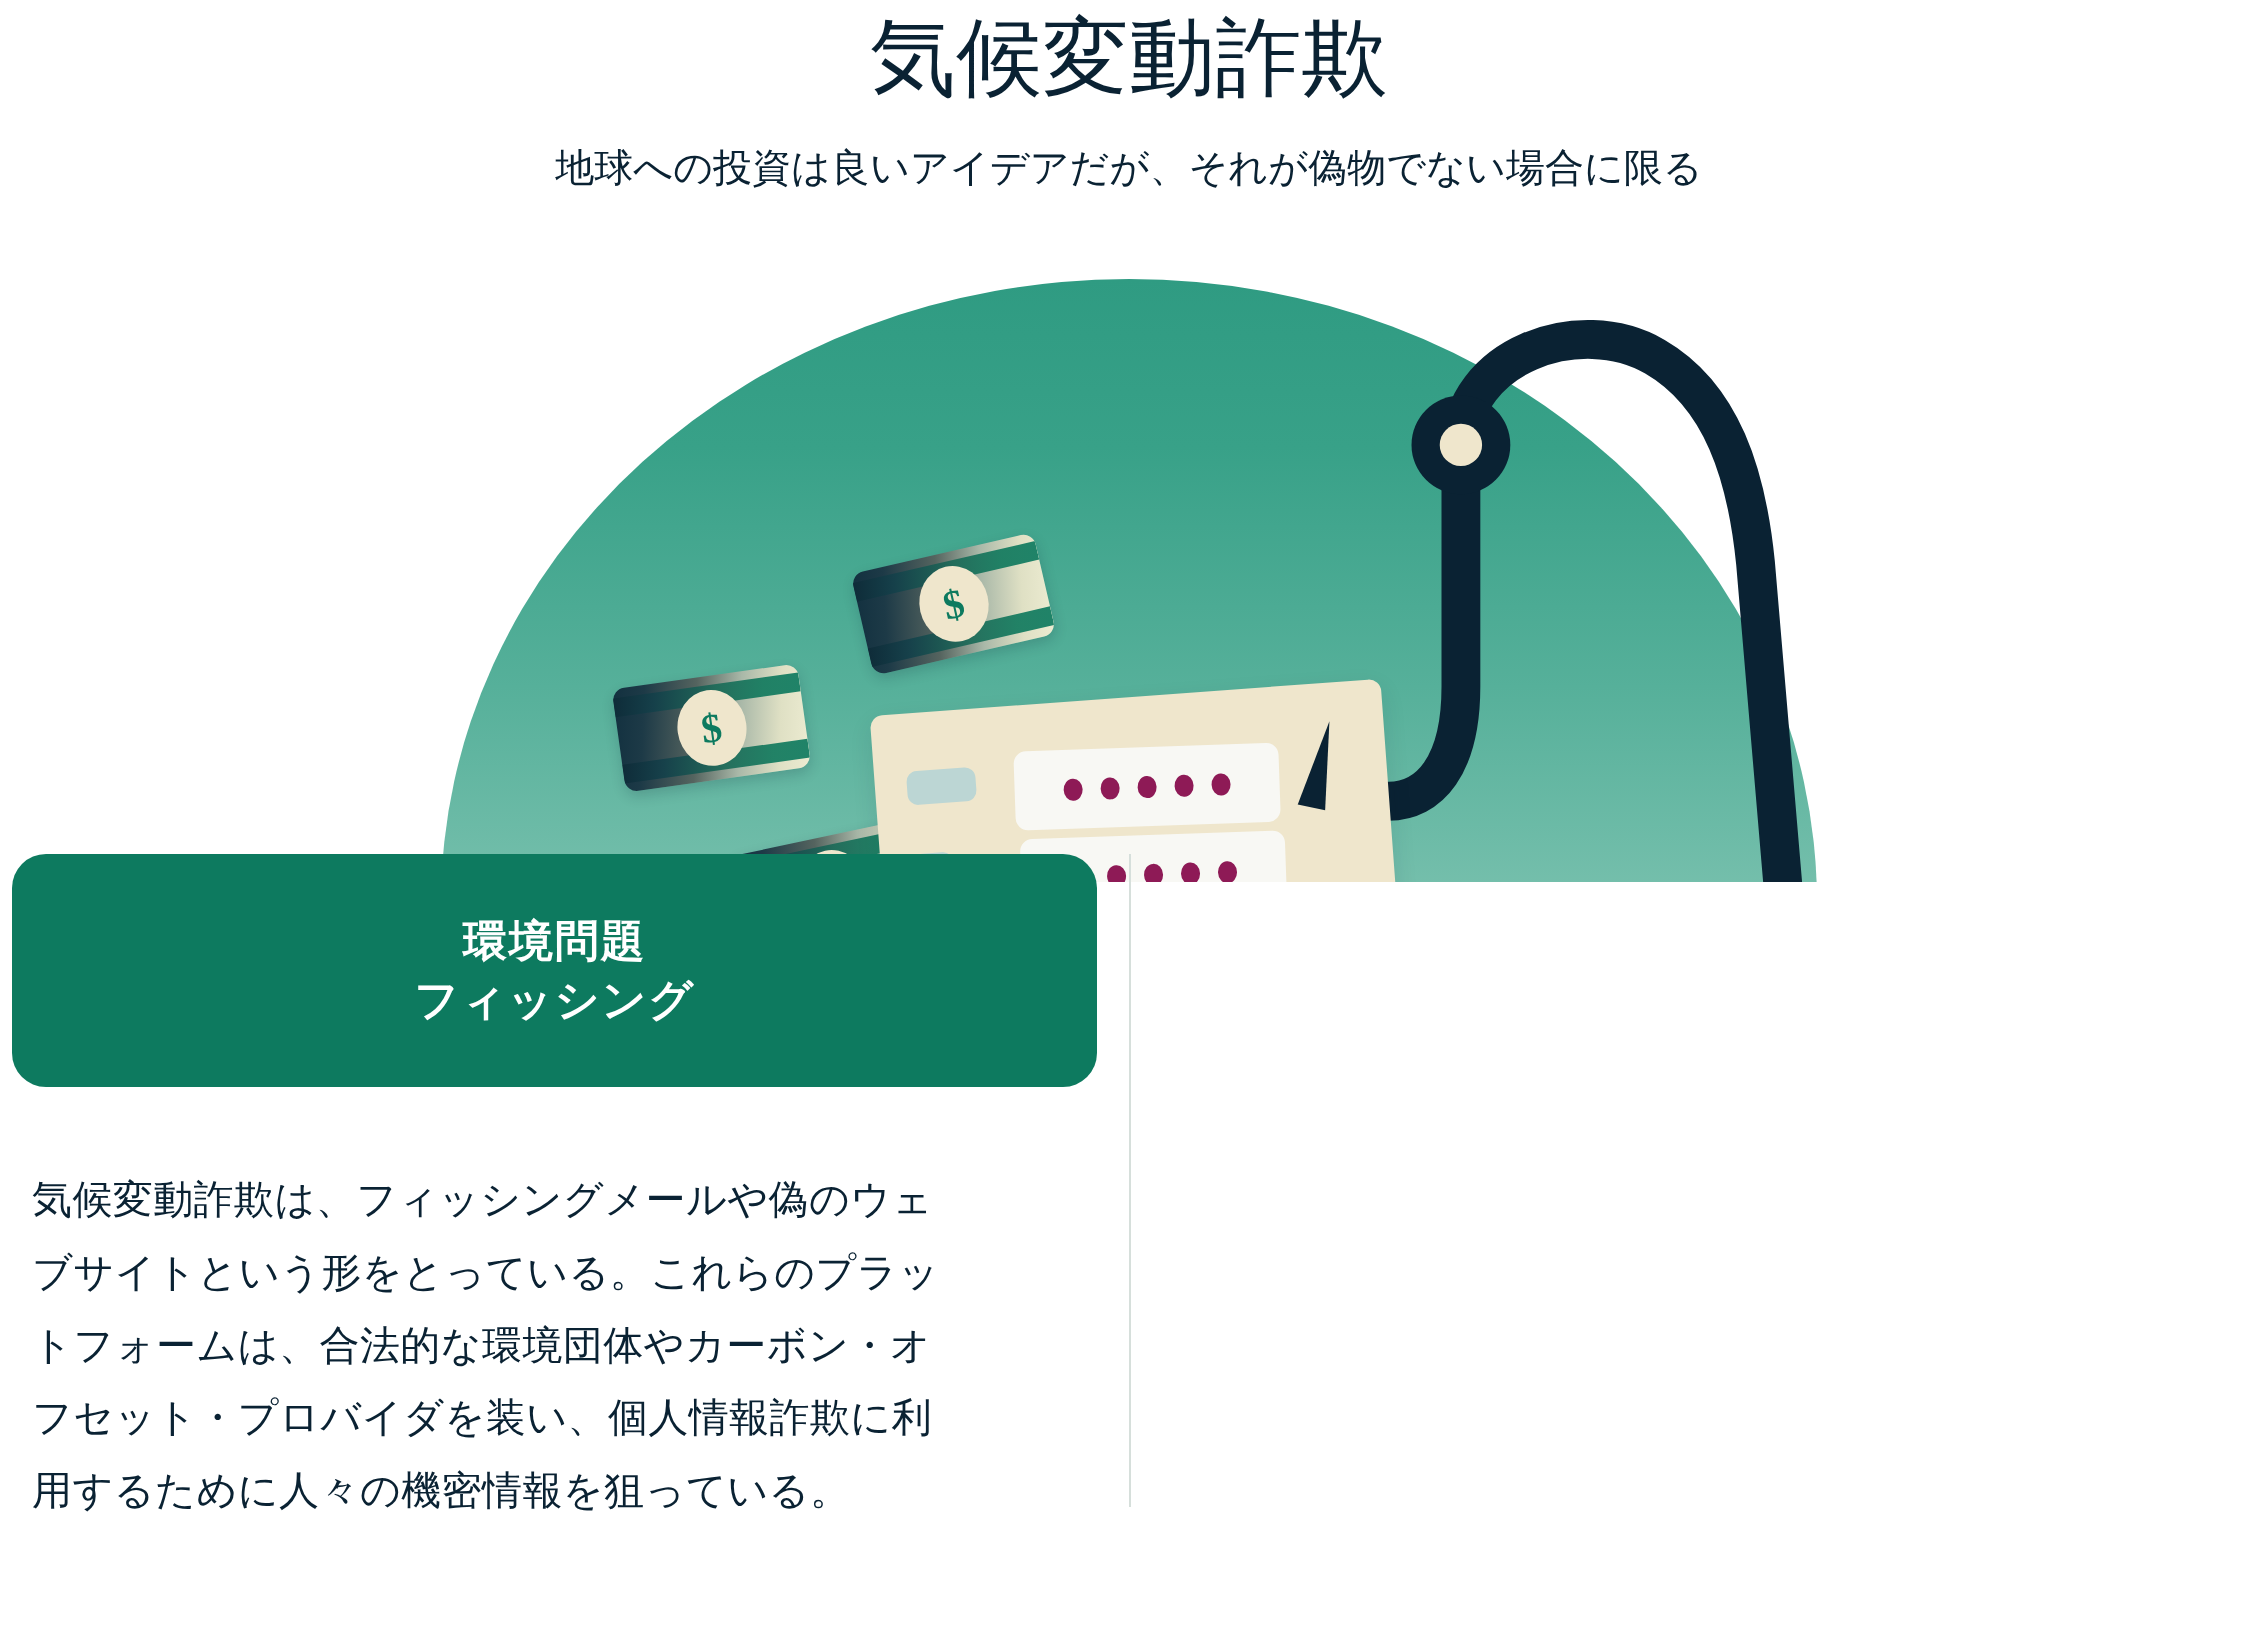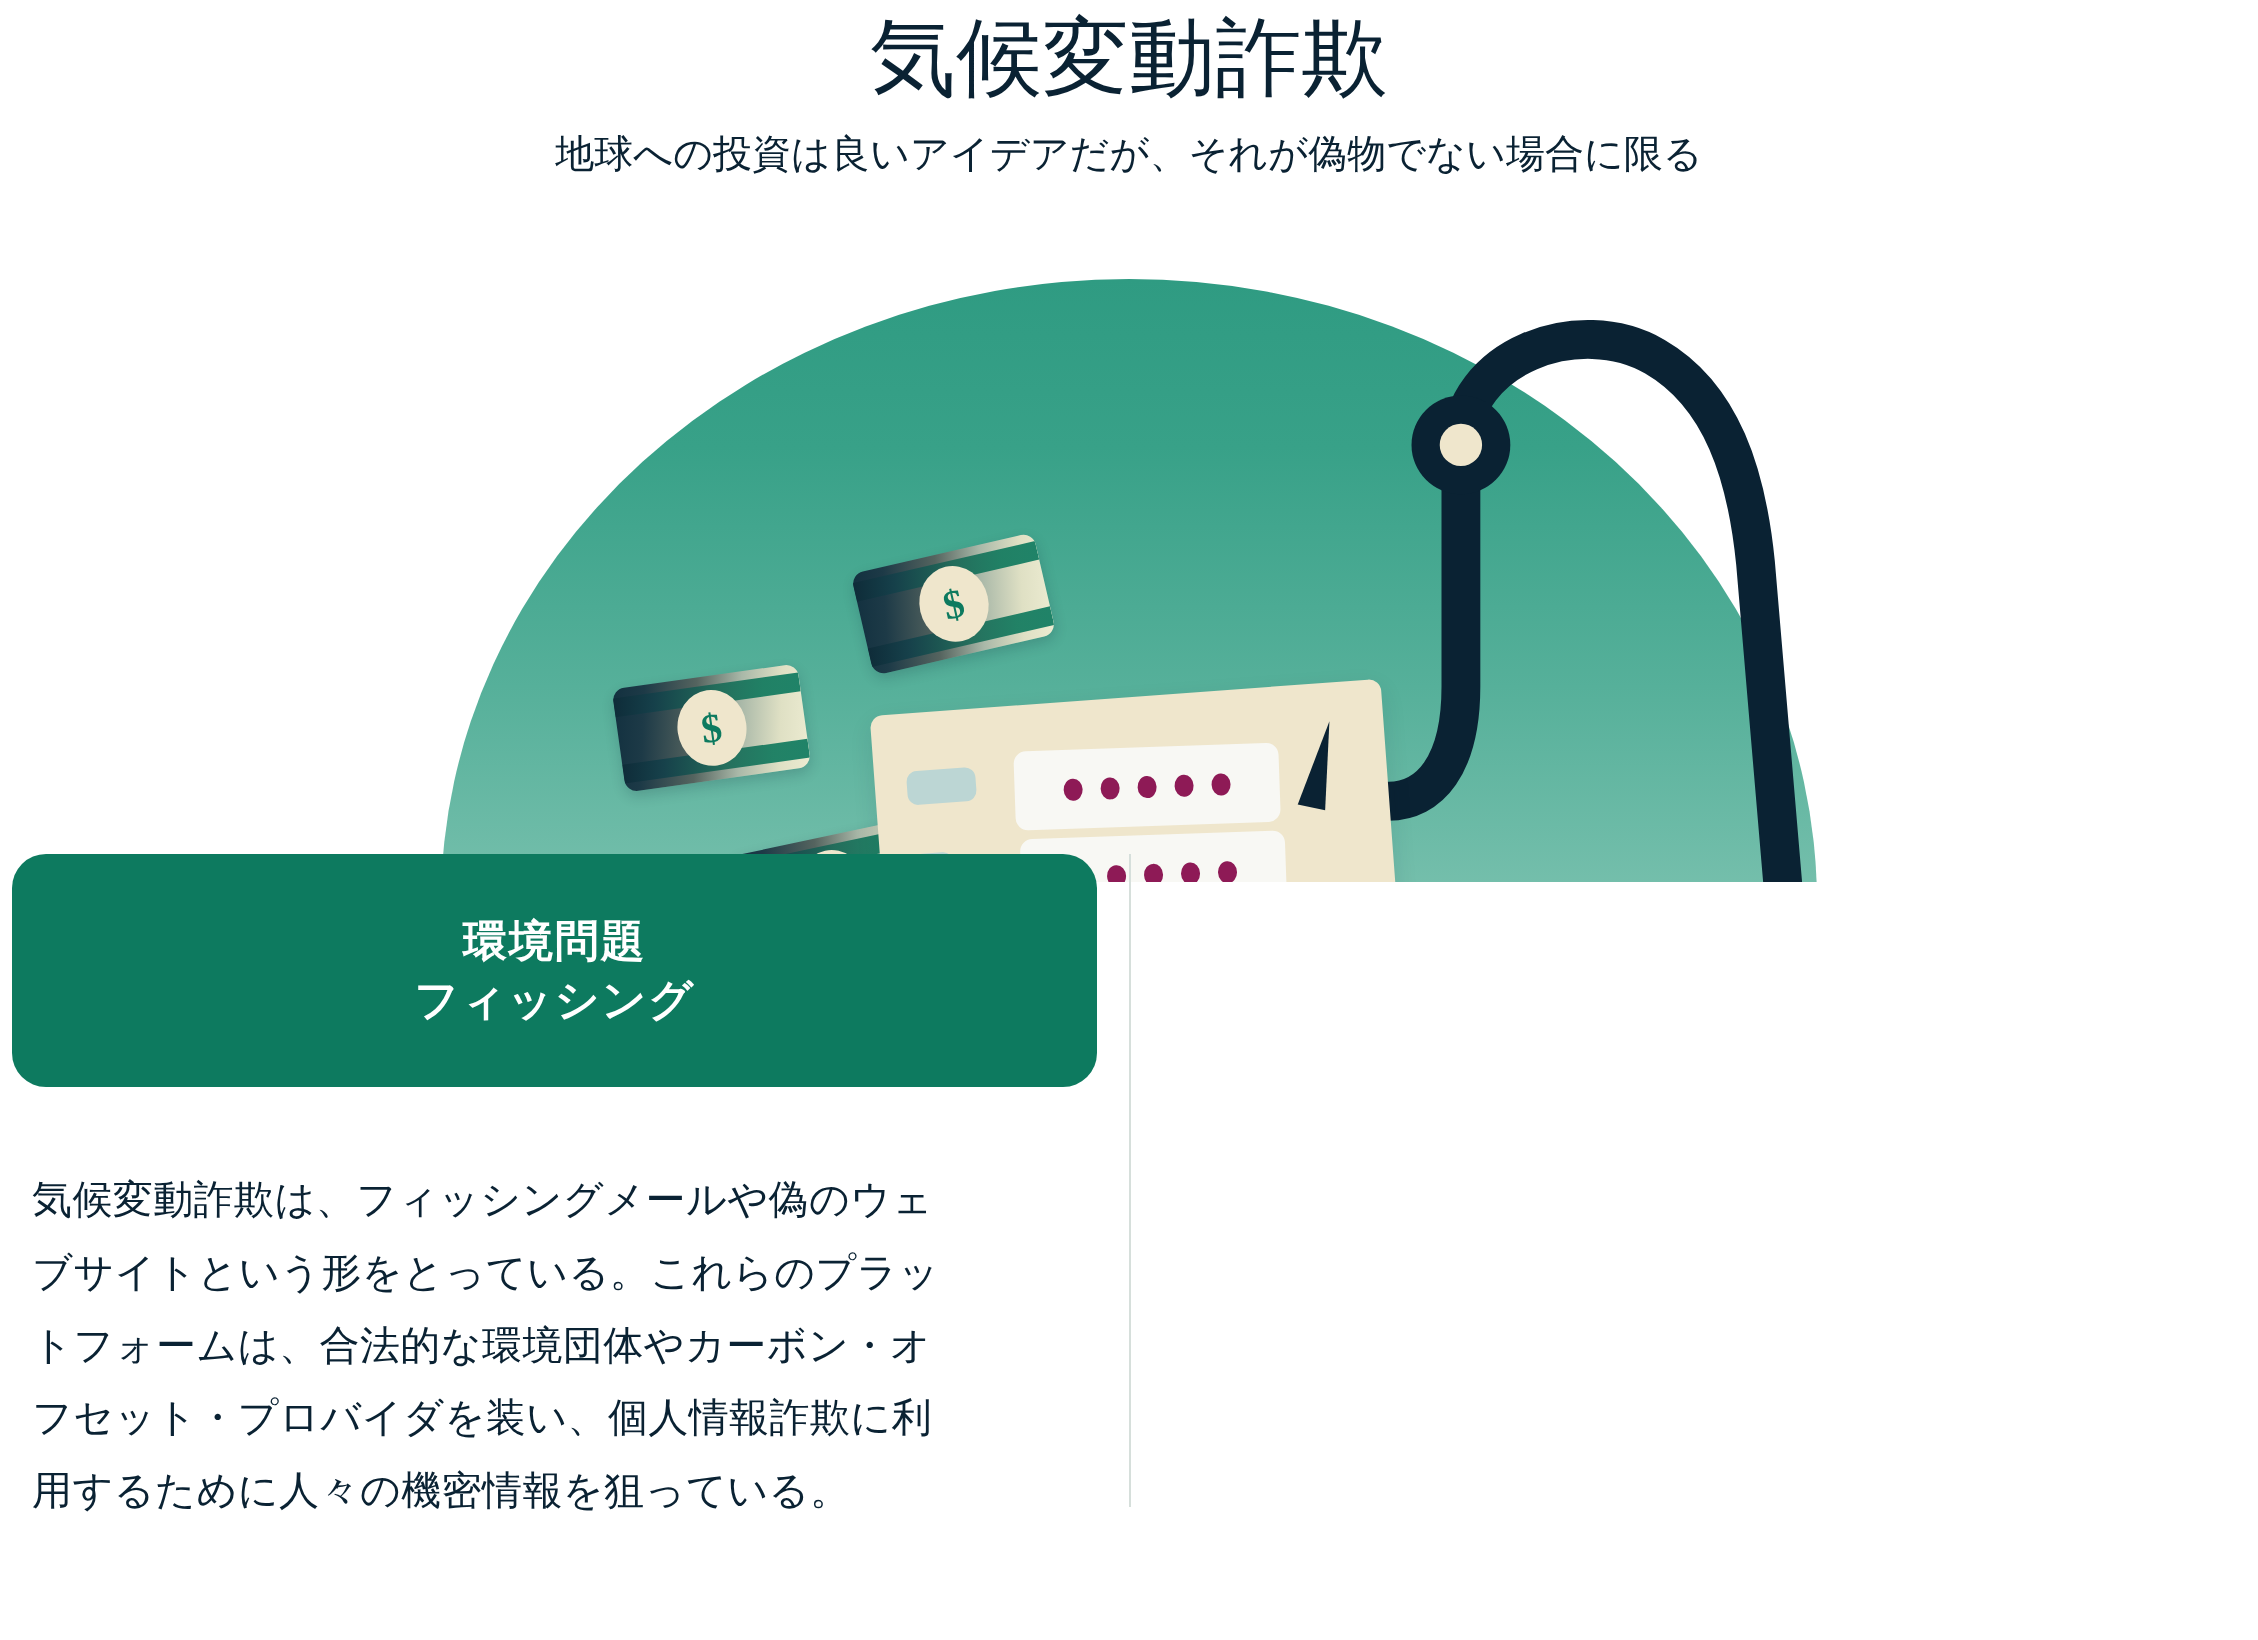--- a/index.html
+++ b/index.html
@@ -40,21 +40,21 @@
     z-index:40;
   }
   .page-title{
     font-size:86px;
     line-height:1.12;
     font-weight:400;
     color:var(--navy);
     letter-spacing:0.4px;
   }
   .page-subtitle{
-    margin-top:24px;
+    margin-top:38px;
     font-size:39px;
     line-height:1.3;
     font-weight:400;
     color:var(--navy);
   }
 
   
   .stage{
     position:absolute;
     left:0;

